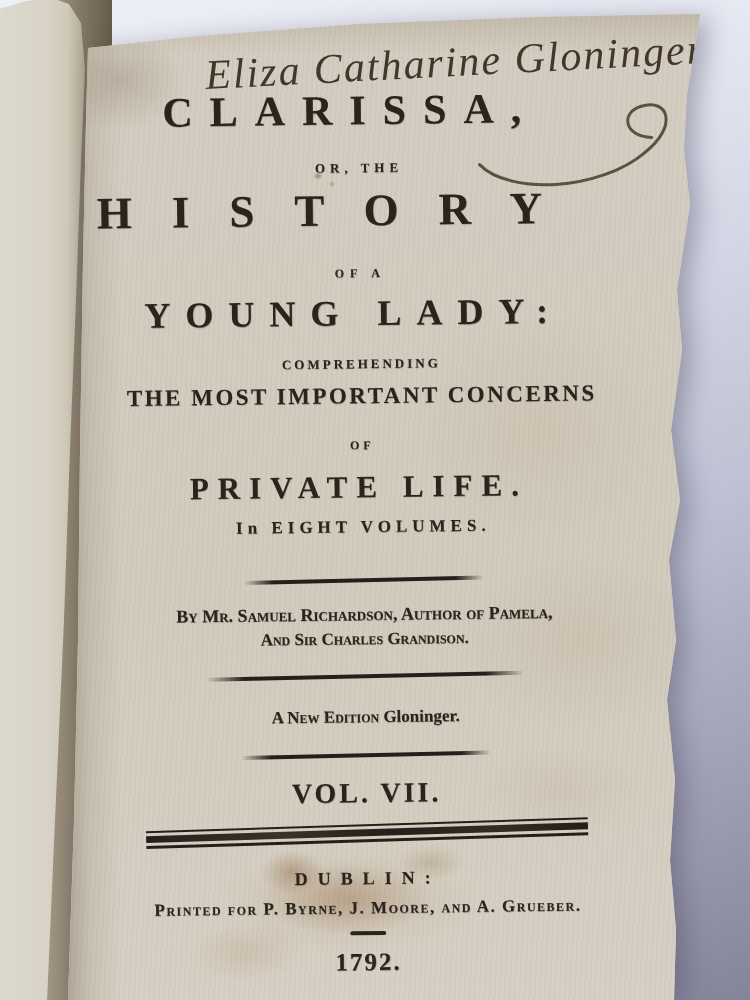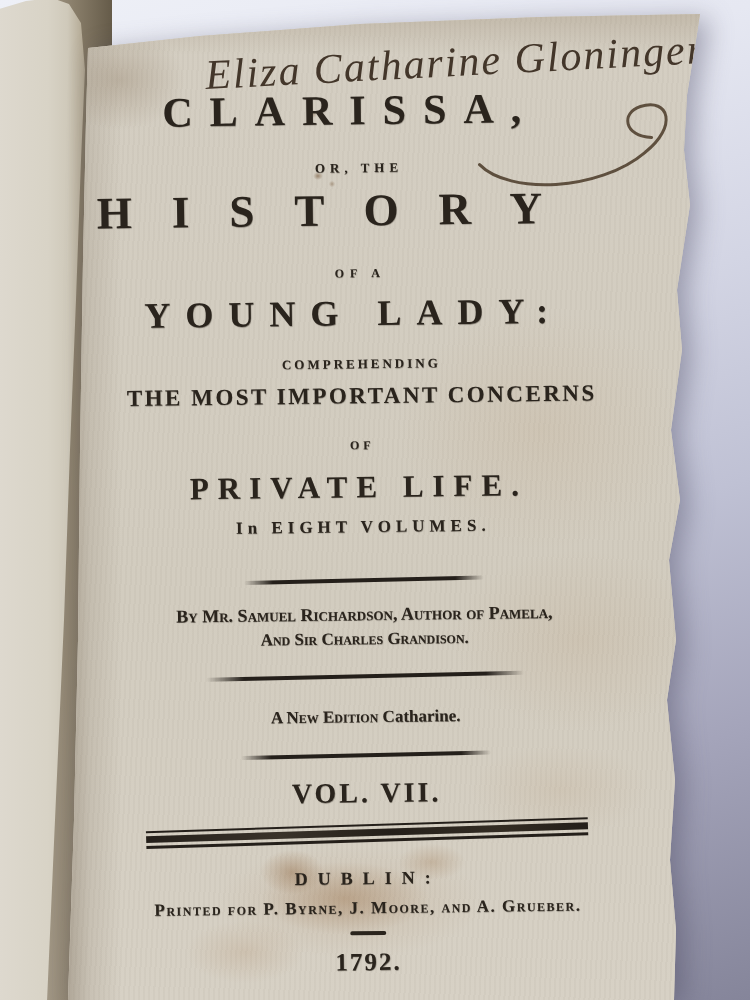--- a/index.html
+++ b/index.html
@@ -114,21 +114,21 @@
         <div class="line l-private">PRIVATE LIFE.</div>
         <div class="line l-volumes">In EIGHT VOLUMES.</div>
 
         <div class="rule rule1"></div>
 
         <div class="line l-by1 sc">By Mr. Samuel Richardson, Author of Pamela,</div>
         <div class="line l-by2 sc">And Sir Charles Grandison.</div>
 
         <div class="rule rule2"></div>
 
-        <div class="line l-edition"><span class="sc">A New Edition</span><span> Catharine.</span></div>
+        <div class="line l-edition"><span class="sc">A New Edition</span><span> Gloninger.</span></div>
 
         <div class="rule rule3"></div>
 
         <div class="line l-vol">VOL. VII.</div>
 
         <div class="double-rule">
           <div class="t1"></div>
           <div class="t2"></div>
           <div class="t3"></div>
         </div>

